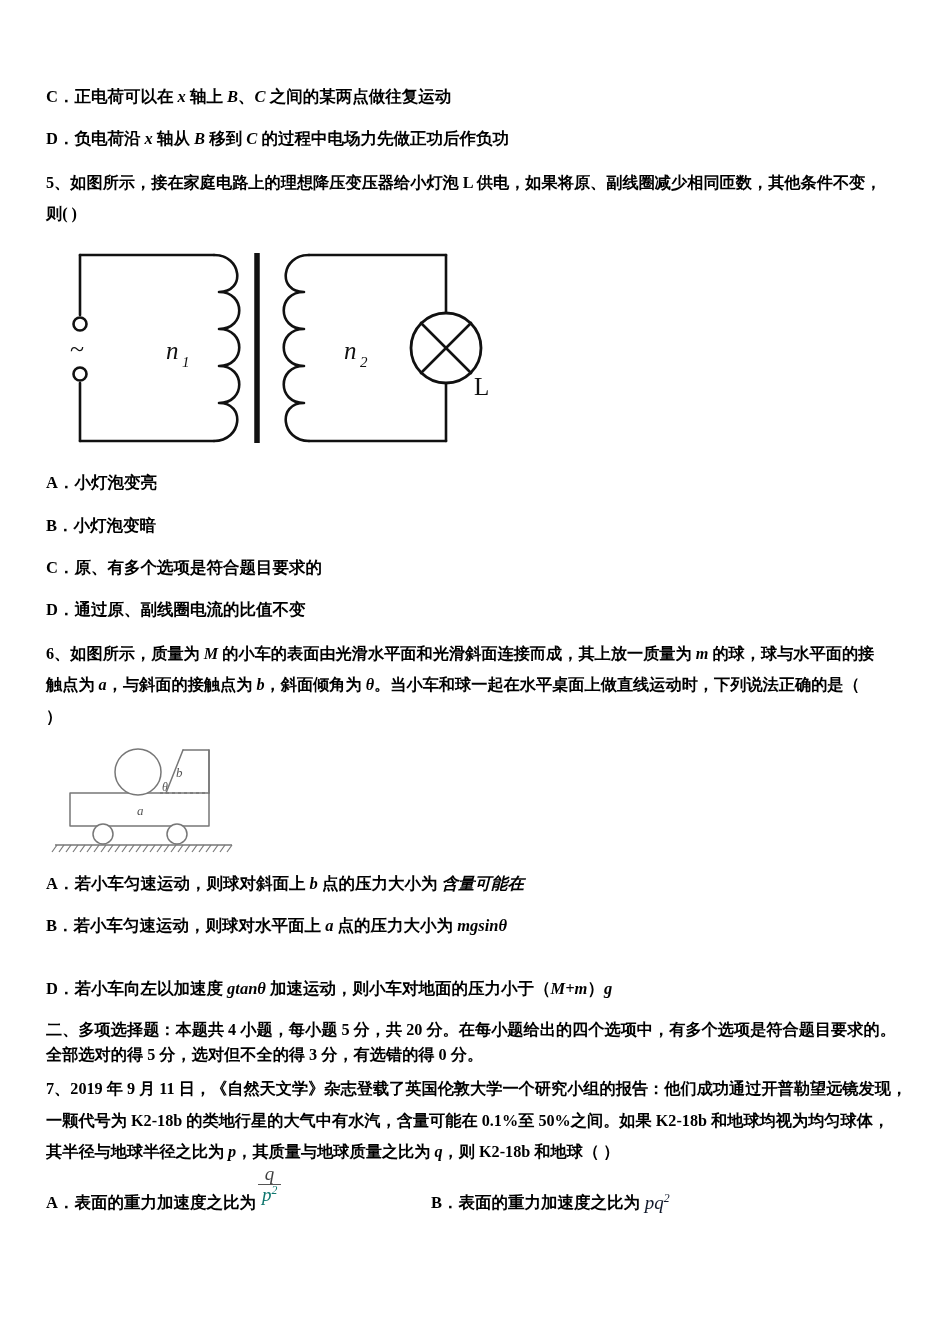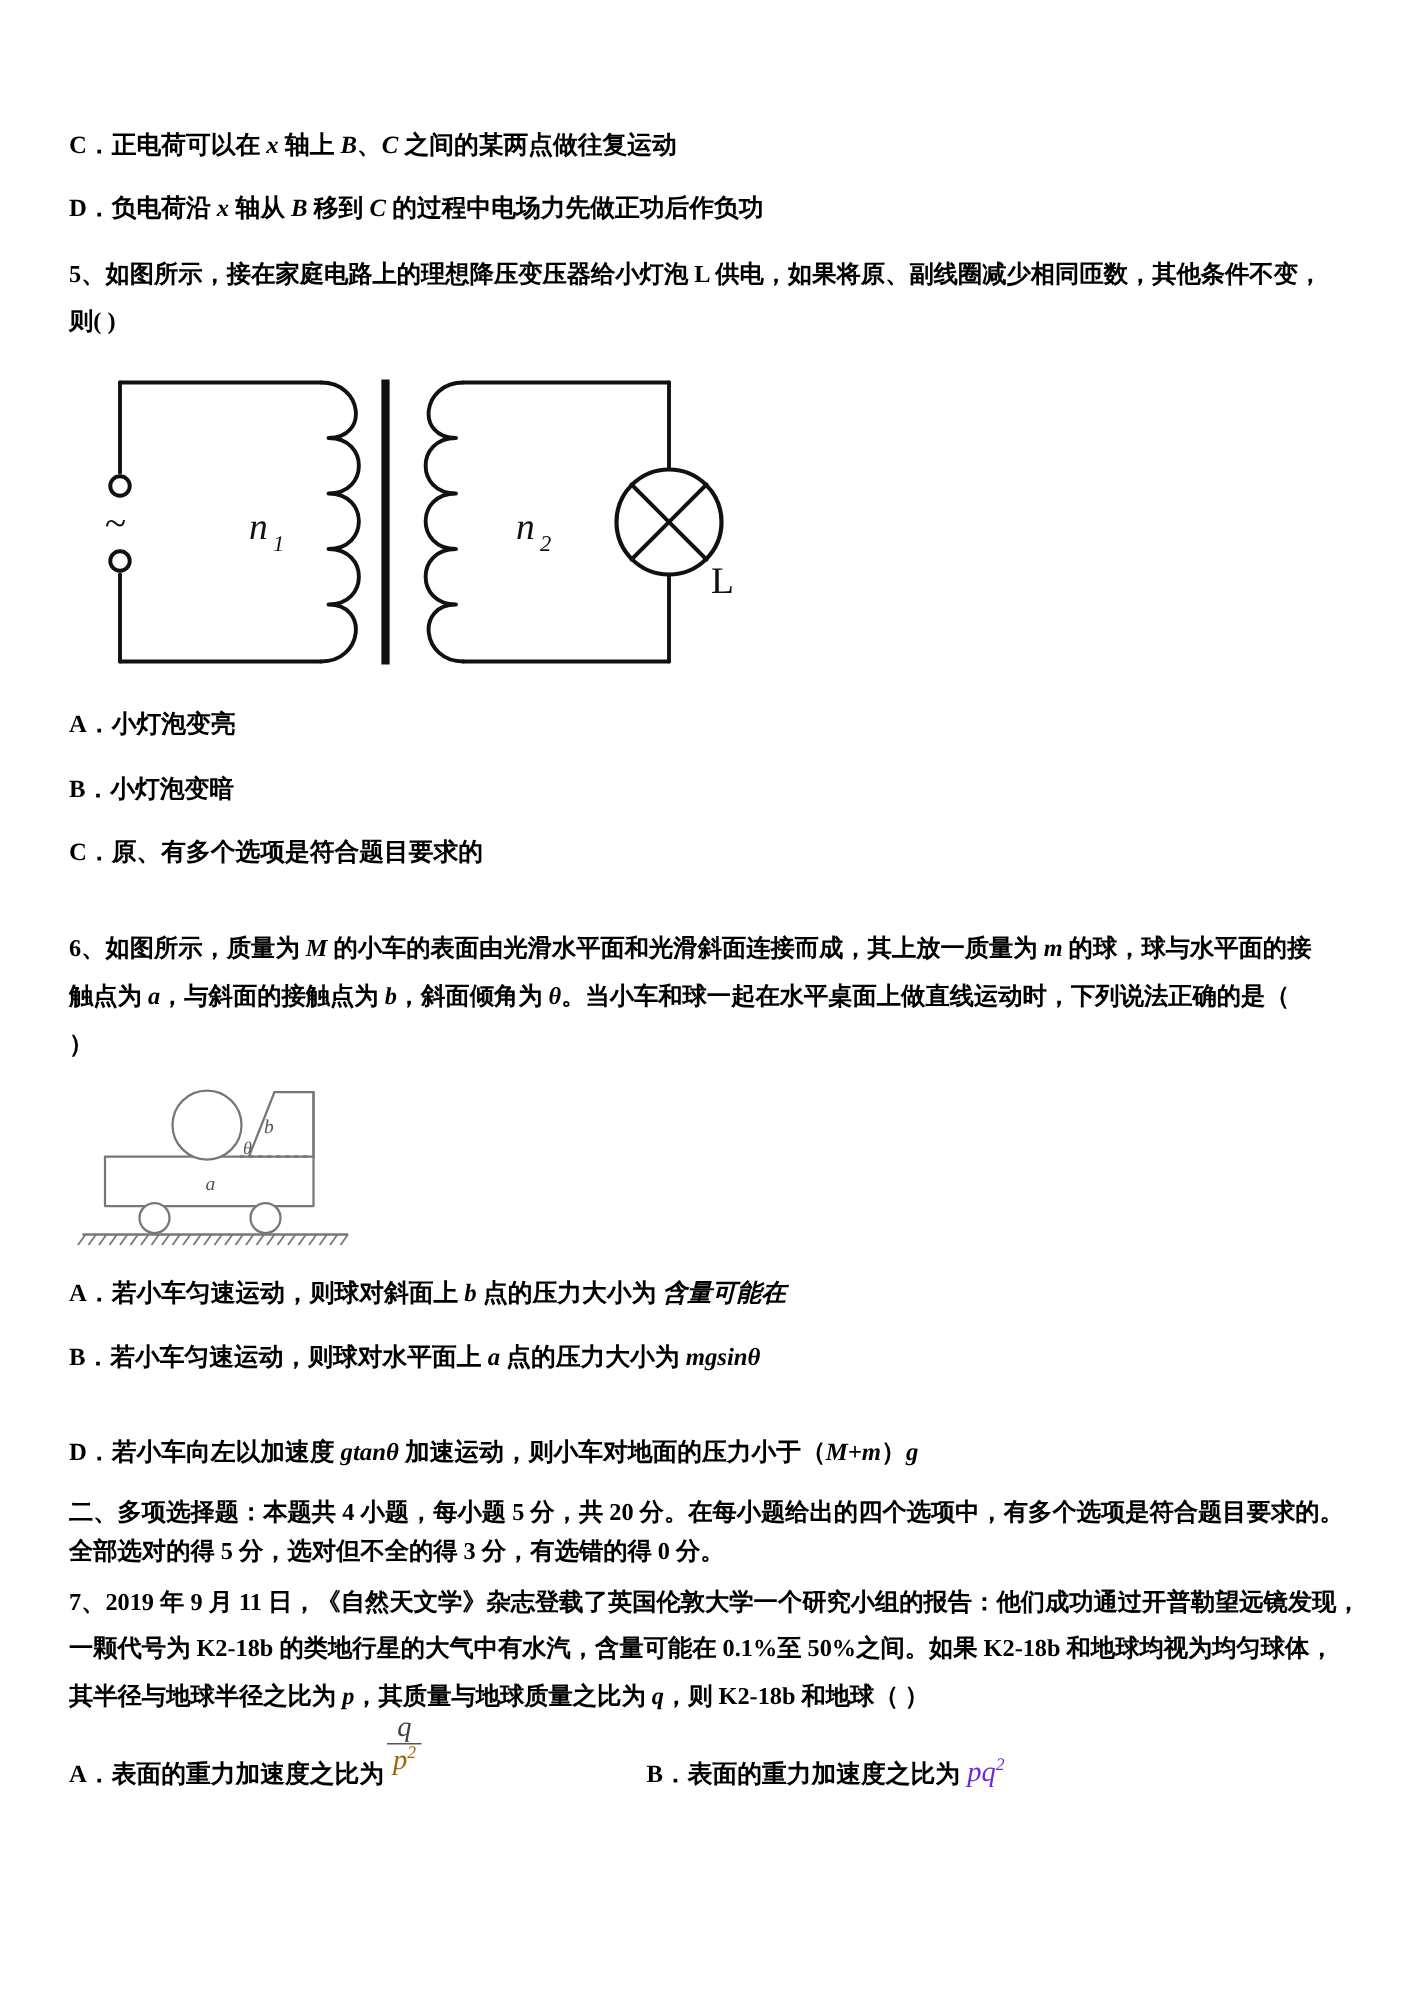--- a/index.html
+++ b/index.html
@@ -101,30 +101,30 @@
   }
   .frac .bar {
     width: 100%;
     height: 1px;
     background: #555;
   }
   .frac .den {
     font-style: italic;
     font-weight: normal;
     font-size: 19px;
-    color: #a16207;
+    color: #0f766e;
     line-height: 1.05;
     padding: 0 4px;
   }
   sup.sm { font-size: 0.62em; font-style: italic; font-weight: normal; }
   .pq {
     font-style: italic;
     font-weight: normal;
     font-size: 19px;
-    color: #6d28d9;
+    color: #0f172a;
     text-align: right;
   }
 </style>
 </head>
 <body>
 
 <div class="page">
  <div class="content">
 
   <div class="opt">
@@ -204,20 +204,23 @@
   </div>
   <div class="opt-gap"></div>
   <div class="opt">
     <span class="lbl">B．</span><span>小灯泡变暗</span>
   </div>
   <div class="opt-gap"></div>
   <div class="opt">
     <span class="lbl">C．</span><span>原、有多个选项是符合题目要求的</span>
   </div>
   <div class="opt-gap"></div>
+  <div class="opt">
+    <span class="lbl">D．</span><span>通过原、副线圈电流的比值不变</span>
+  </div>
 
   <div class="mid-gap"></div>
 
   <div class="stem">
     <span>6、如图所示，质量为<i> M </i>的小车的表面由光滑水平面和光滑斜面连接而成，其上放一质量为<i> m </i>的球，球与水平面的接</span><br>
     <span>触点为<i> a</i>，与斜面的接触点为<i> b</i>，斜面倾角为<i> θ</i>。当小车和球一起在水平桌面上做直线运动时，下列说法正确的是（</span><br>
     <span>）</span>
   </div>
 
   <div class="fig-cart">

